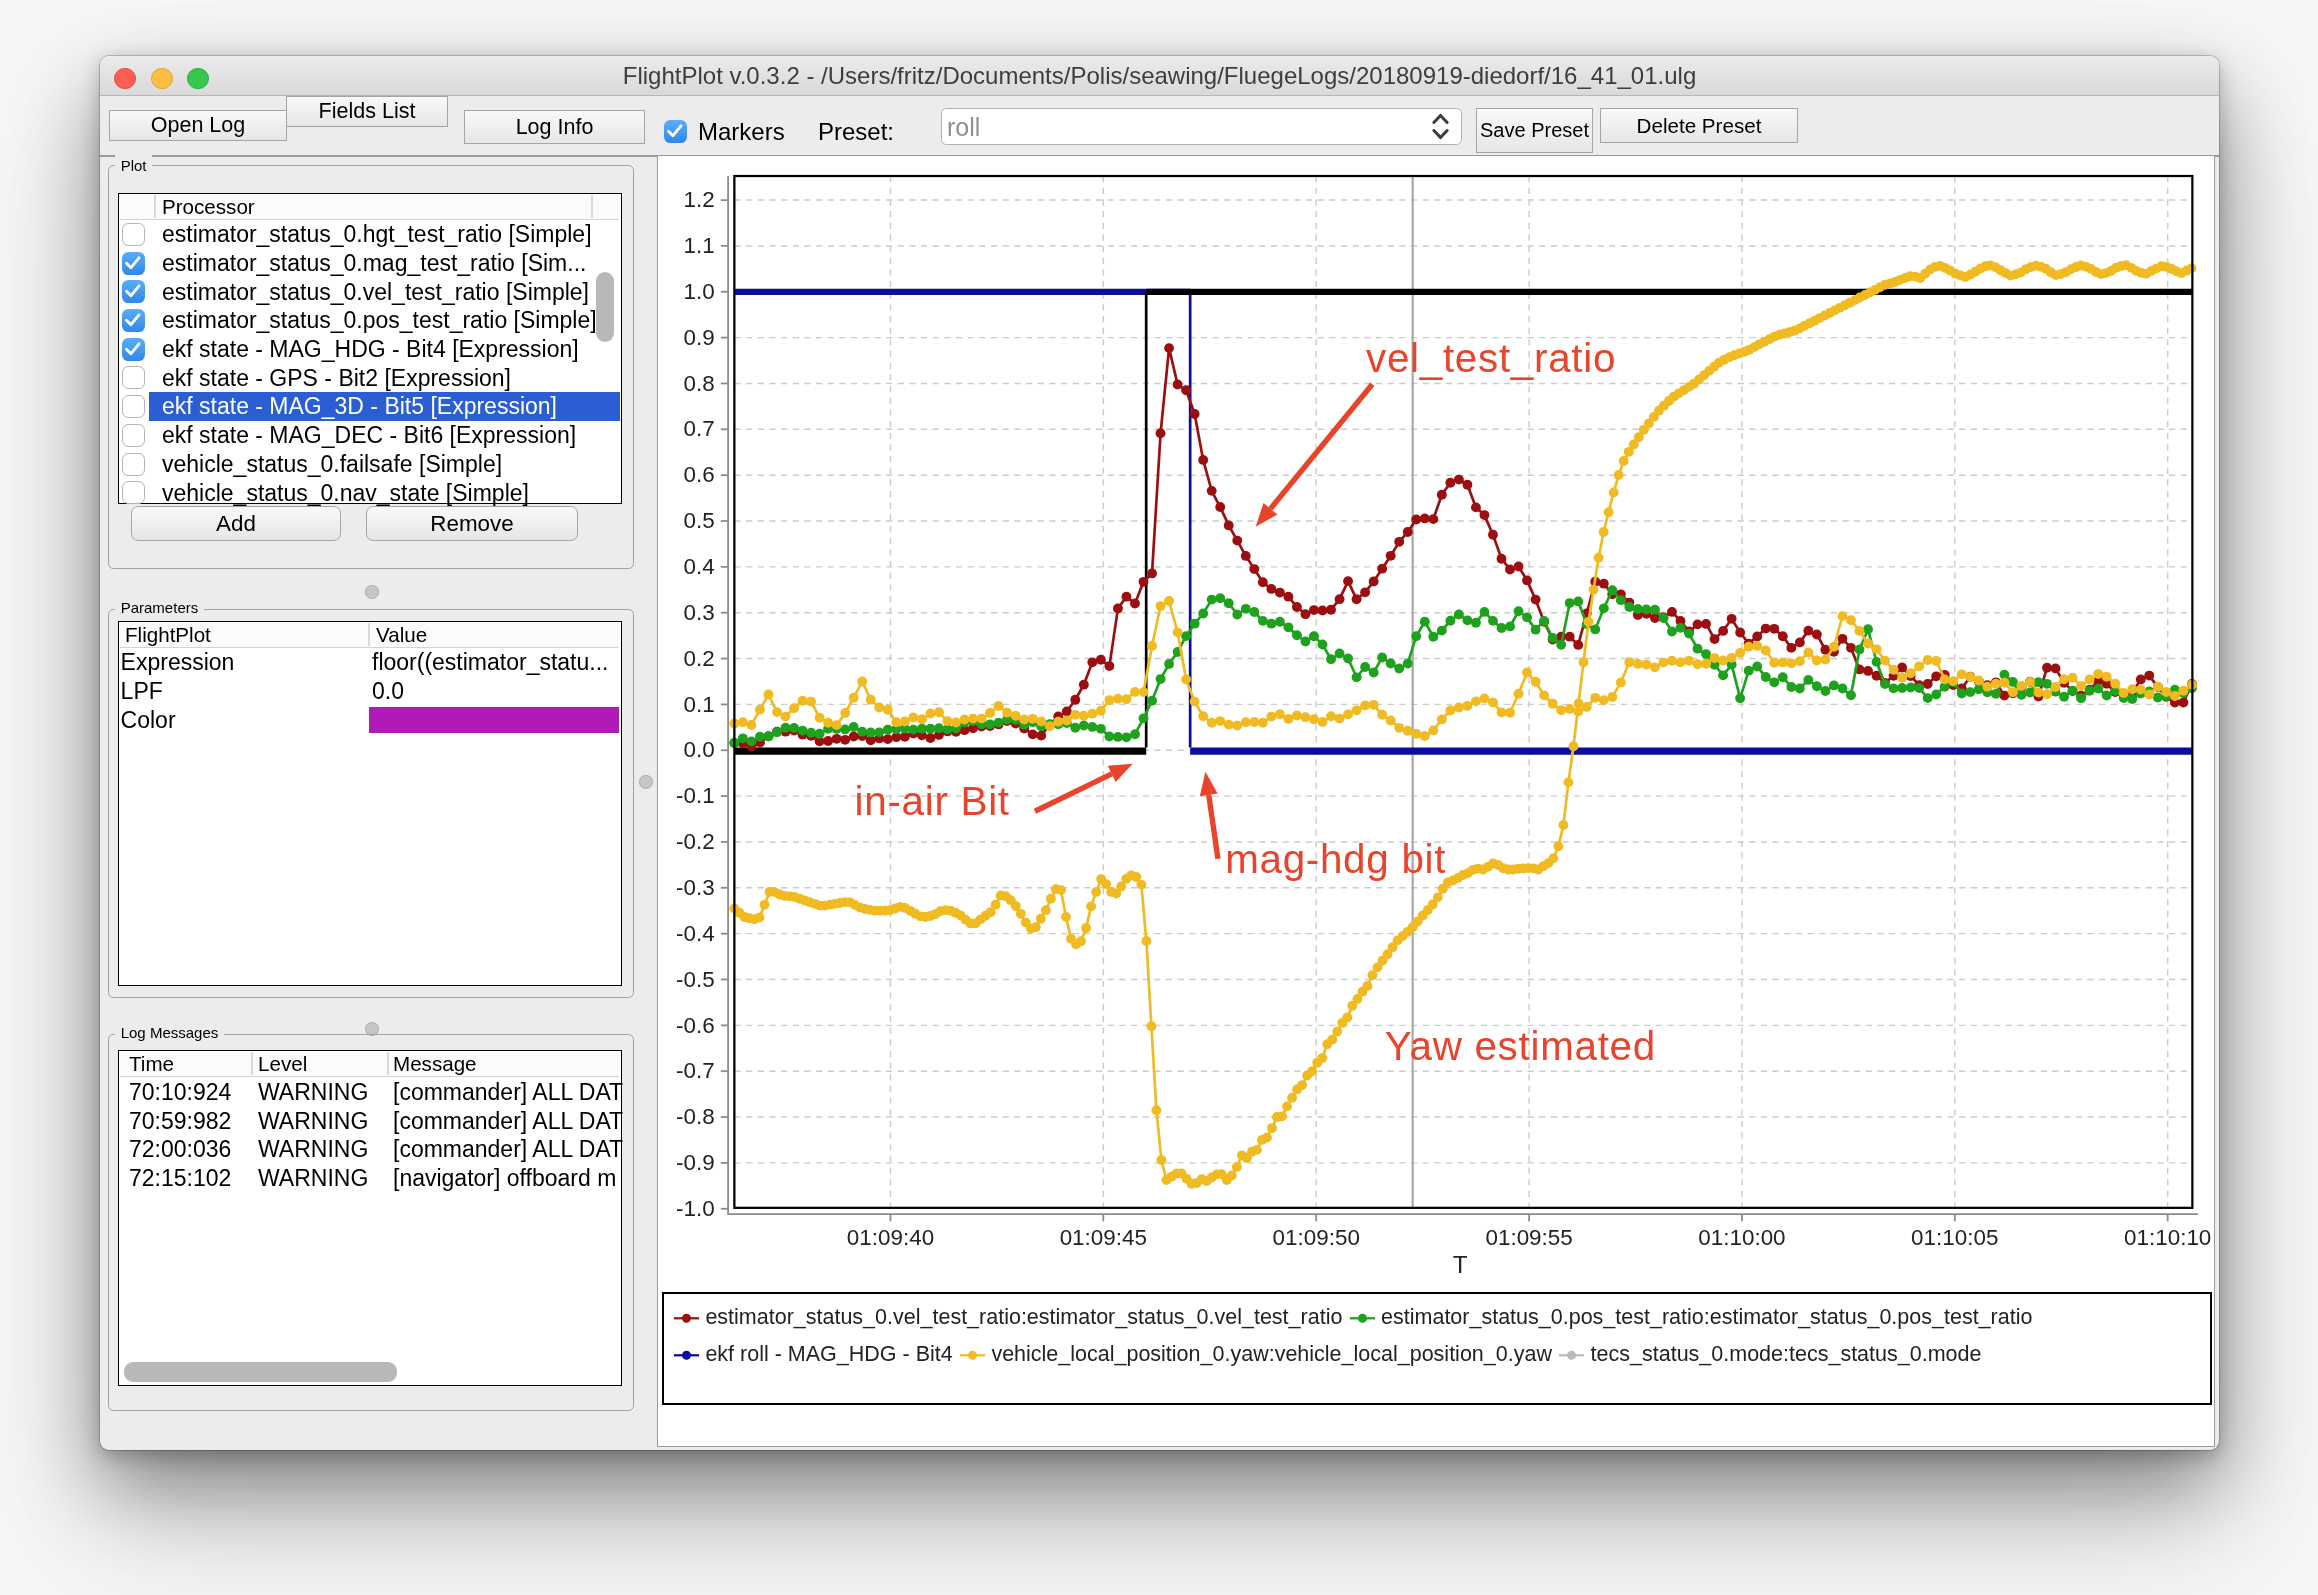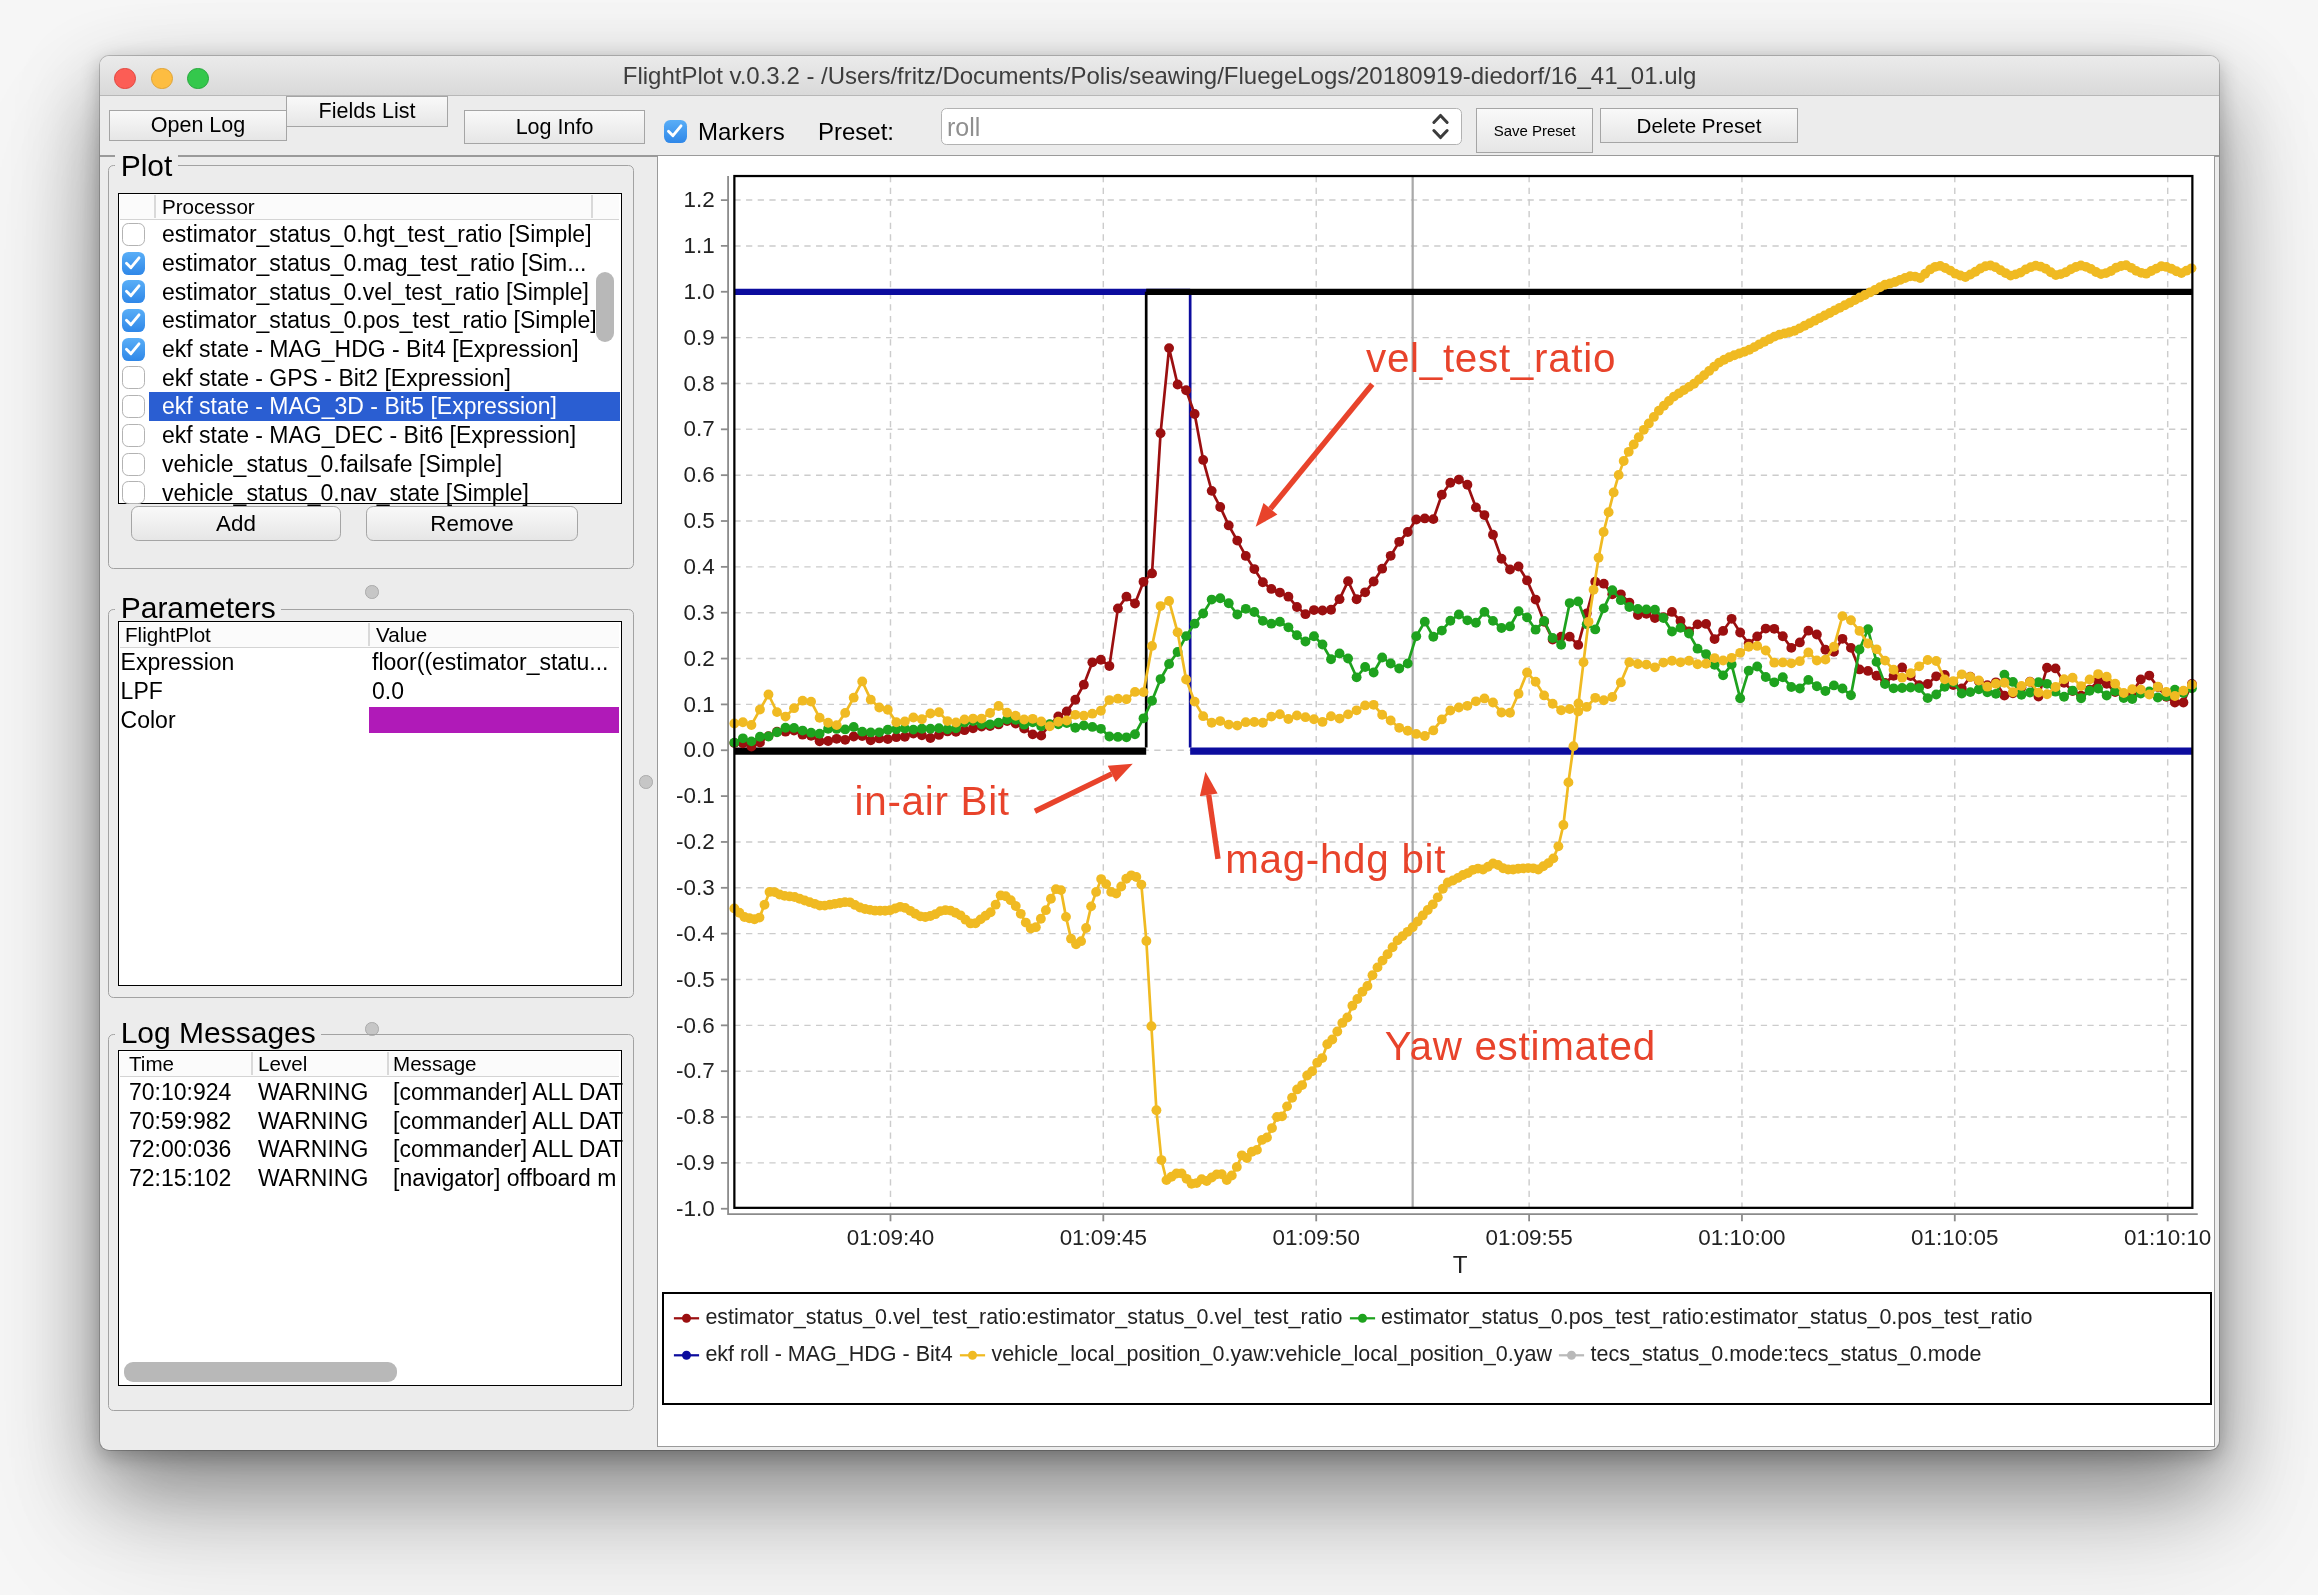--- a/index.html
+++ b/index.html
@@ -3,21 +3,21 @@
 *{margin:0;padding:0;box-sizing:border-box}
 html,body{width:2319px;height:1595px;font-family:"Liberation Sans",sans-serif;}
 #page{position:relative;width:2319px;height:1595px;background:#f6f6f6;overflow:hidden}
 #win{position:absolute;left:100px;top:56px;width:2119px;height:1394px;background:#ececec;border-radius:9px;
  box-shadow:0 0 0 0.9px rgba(0,0,0,.20),0 36px 81px rgba(0,0,0,.38),0 72px 135px rgba(0,0,0,.16),0 5.4px 20px rgba(0,0,0,.24);overflow:hidden}
 #titlebar{position:absolute;left:0;top:0;width:100%;height:40px;background:linear-gradient(#ebebeb,#d9d9d9);border-bottom:0.9px solid #b7b7b7}
 .tl{position:absolute;top:11.7px;width:21.5px;height:21.5px;border-radius:50%}
 #title{position:absolute;left:0;top:0;width:100%;height:40px;line-height:40px;text-align:center;font-size:24px;color:#3d3d3d}
 .btn{position:absolute;background:linear-gradient(#f9f9f9,#e6e6e6);border:1.8px solid #a5a5a5;color:#000;font-size:21.5px;display:flex;align-items:center;justify-content:center;white-space:nowrap}
 .grpbox{position:absolute;border:1.8px solid #a2a2a2;border-radius:5.4px}
-.grplab{position:absolute;font-size:30px;color:#000;background:#ececec;padding:0 5.4px;line-height:24px}
+.grplab{position:absolute;font-size:15px;color:#000;background:#ececec;padding:0 5.4px;line-height:24px}
 .tbl{position:absolute;background:#fff;border:1.8px solid #000}
 .hdrtxt{position:absolute;font-size:20.6px;color:#000;line-height:27px}
 .rowtxt{position:absolute;font-size:23px;color:#000;line-height:29px;white-space:nowrap}
 .rowtxt.selected{color:#fff}
 .selrow{position:absolute;background:#2a5ed2}
 .cb{position:absolute;width:23px;height:23px;background:#fff;border:1.8px solid #b3b3b3;border-radius:6.3px}
 .cb.on{background:linear-gradient(#59aef7,#2f87e8);border:none}
 .vline{position:absolute;background:#d9d9d9;width:1.8px}
 .thumb{position:absolute;background:#b8b8b8;border-radius:9px}
 .dot{position:absolute;width:13.5px;height:13.5px;border-radius:50%;background:#c6c6c6;border:0.9px solid #ababab}
@@ -42,21 +42,21 @@
           <path d="M5 12.5l5 5 9-11" stroke="#fff" stroke-width="3.2" fill="none" stroke-linecap="round" stroke-linejoin="round"></path>
         </svg></div>
       <div class="rowtxt" style="left:598px;top:61px;font-size:24px">Markers</div>
       <div class="rowtxt" style="left:718px;top:61px;font-size:24px">Preset:</div>
       <div style="position:absolute;left:841px;top:52px;width:521px;height:37px;background:#fff;border:1.8px solid #b2b2b2;border-radius:5.4px"></div>
       <div class="rowtxt" style="left:847px;top:57px;font-size:25px;color:#8f8f8f">roll</div>
       <div style="position:absolute;left:1321px;top:55px;width:39px;height:31px;border-radius:6.3px"><svg width="39" height="31" viewBox="0 0 43 35">
           <path d="M14 13 L21.5 5 L29 13" fill="none" stroke="#3c3c3c" stroke-width="3.4" stroke-linecap="round" stroke-linejoin="round"></path>
           <path d="M14 22 L21.5 30 L29 22" fill="none" stroke="#3c3c3c" stroke-width="3.4" stroke-linecap="round" stroke-linejoin="round"></path>
         </svg></div>
-      <div class="btn" style="left:1376px;top:52px;width:117px;height:45px;font-size:15px;white-space:nowrap">Save Preset</div>
+      <div class="btn" style="left:1376px;top:52px;width:117px;height:45px;font-size:20px;white-space:nowrap">Save Preset</div>
       <div class="btn" style="left:1500px;top:52px;width:198px;height:35px;font-size:20.6px;white-space:nowrap">Delete Preset</div>
       <div class="hsep" style="left:0;top:99px;width:100%;height:1.8px"></div>
       <div class="grpbox" style="left:8px;top:109px;width:526px;height:404px"></div>
       <div class="grplab" style="left:15.3px;top:98px">Plot</div>
       <div class="tbl" style="left:18px;top:137px;width:504px;height:311px"></div>
       <div style="position:absolute;left:20px;top:139px;width:499px;height:25px;background:#fbfbfb;border-bottom:0.9px solid #d4d4d4"></div>
       <div class="hdrtxt" style="left:62px;top:137px">Processor</div>
       <div class="vline" style="left:54px;top:139px;height:23px"></div>
       <div class="vline" style="left:491px;top:139px;height:23px"></div>
       <div class="rowtxt" style="left:62px;top:164px">estimator_status_0.hgt_test_ratio [Simple]</div>

